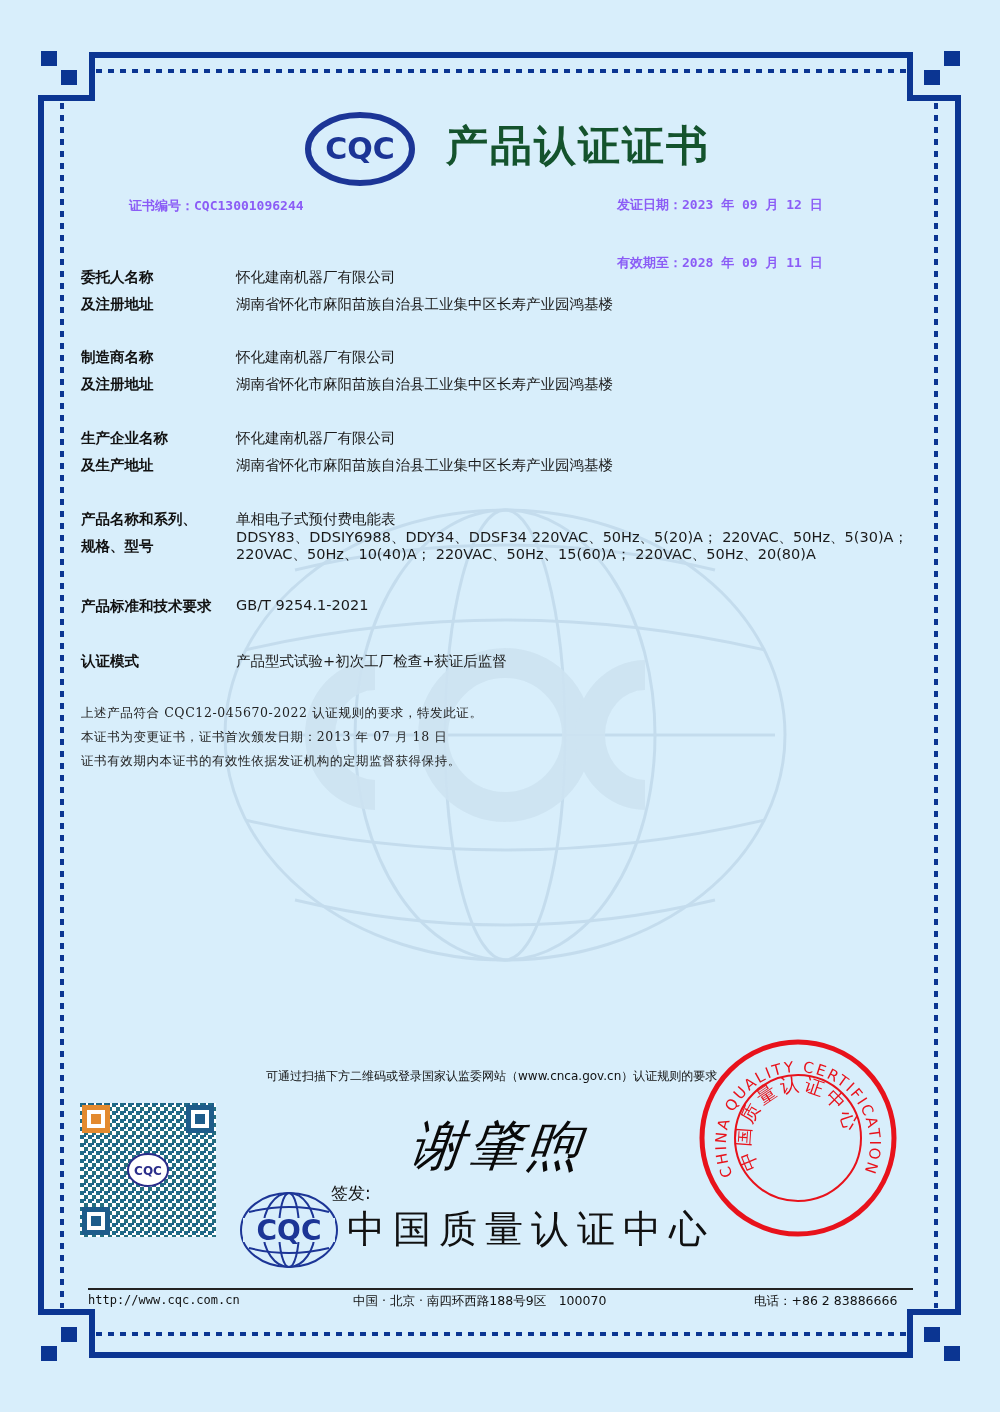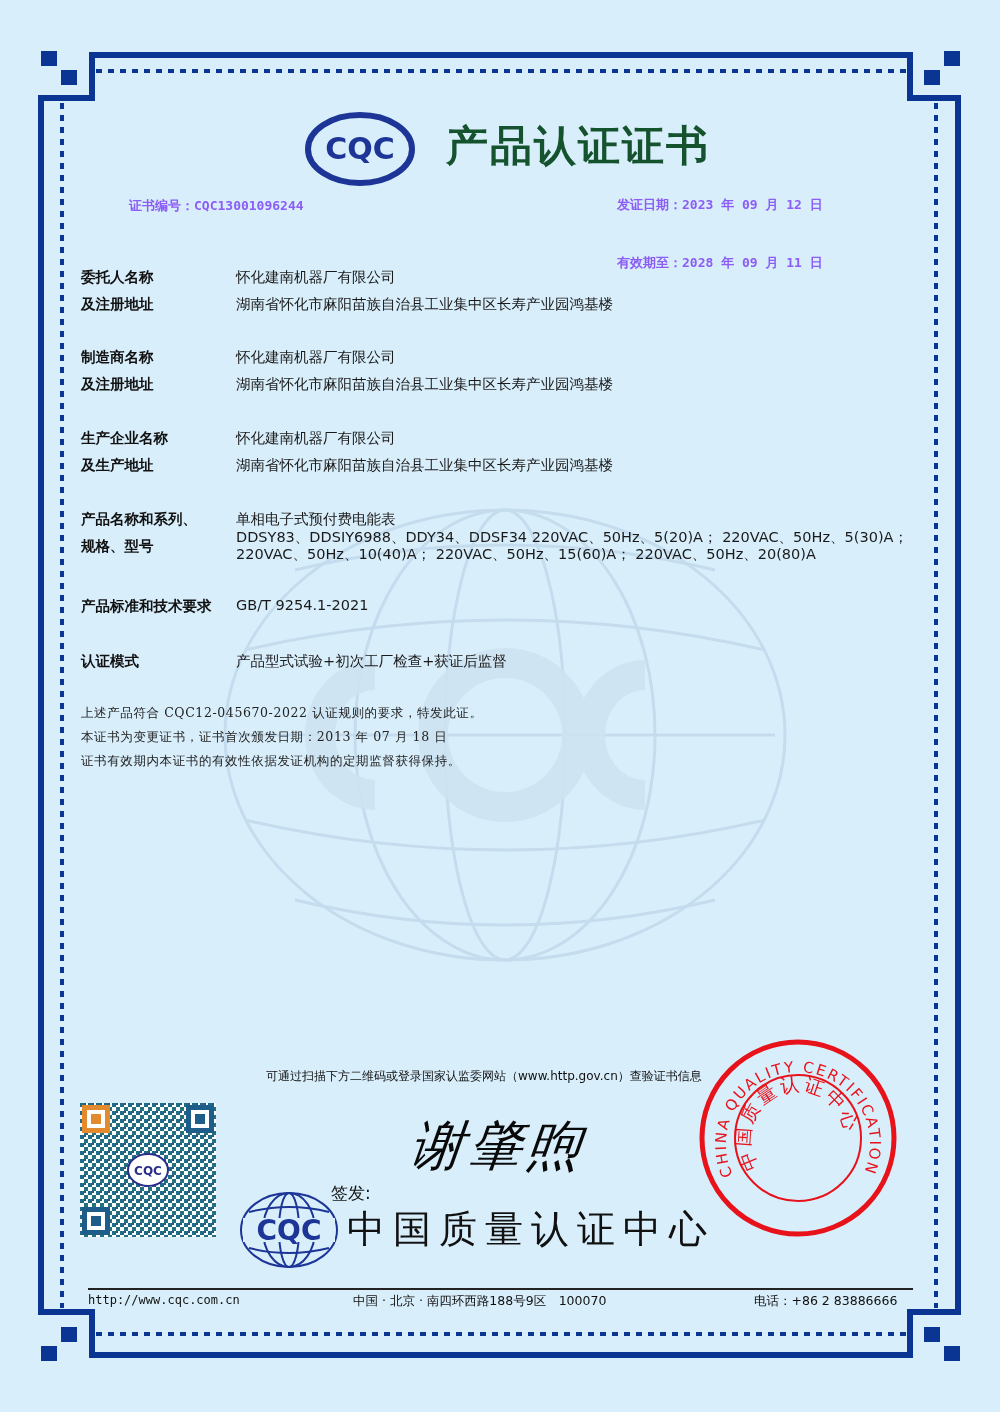--- a/index.html
+++ b/index.html
@@ -125,21 +125,21 @@
 <div class="f-label" style="top:597px">产品标准和技术要求</div>
 <div class="f-value" style="top:597px">GB/T 9254.1-2021</div>
 
 <div class="f-label" style="top:652px">认证模式</div>
 <div class="f-value" style="top:652px">产品型式试验+初次工厂检查+获证后监督</div>
 
 <div class="notes" style="top:705px">上述产品符合 CQC12-045670-2022 认证规则的要求，特发此证。</div>
 <div class="notes" style="top:729px">本证书为变更证书，证书首次颁发日期：2013 年 07 月 18 日</div>
 <div class="notes" style="top:753px">证书有效期内本证书的有效性依据发证机构的定期监督获得保持。</div>
 
-<div class="qr-hint">可通过扫描下方二维码或登录国家认监委网站（www.http.gov.cn）查验证书信息</div>
+<div class="qr-hint">可通过扫描下方二维码或登录国家认监委网站（www.cnca.gov.cn）认证规则的要求</div>
 
 <svg class="qr" viewBox="0 0 136 134">
   <rect width="136" height="134" fill="#ffffff"></rect>
   <defs>
     <pattern id="qrp" width="8" height="8" patternUnits="userSpaceOnUse">
       <rect width="8" height="8" fill="#ffffff"></rect>
       <rect x="0" y="0" width="4" height="4" fill="#1f6b86"></rect>
       <rect x="4" y="4" width="4" height="4" fill="#256f7f"></rect>
       <rect x="4" y="0" width="2" height="2" fill="#1e5c8a"></rect>
     </pattern>

